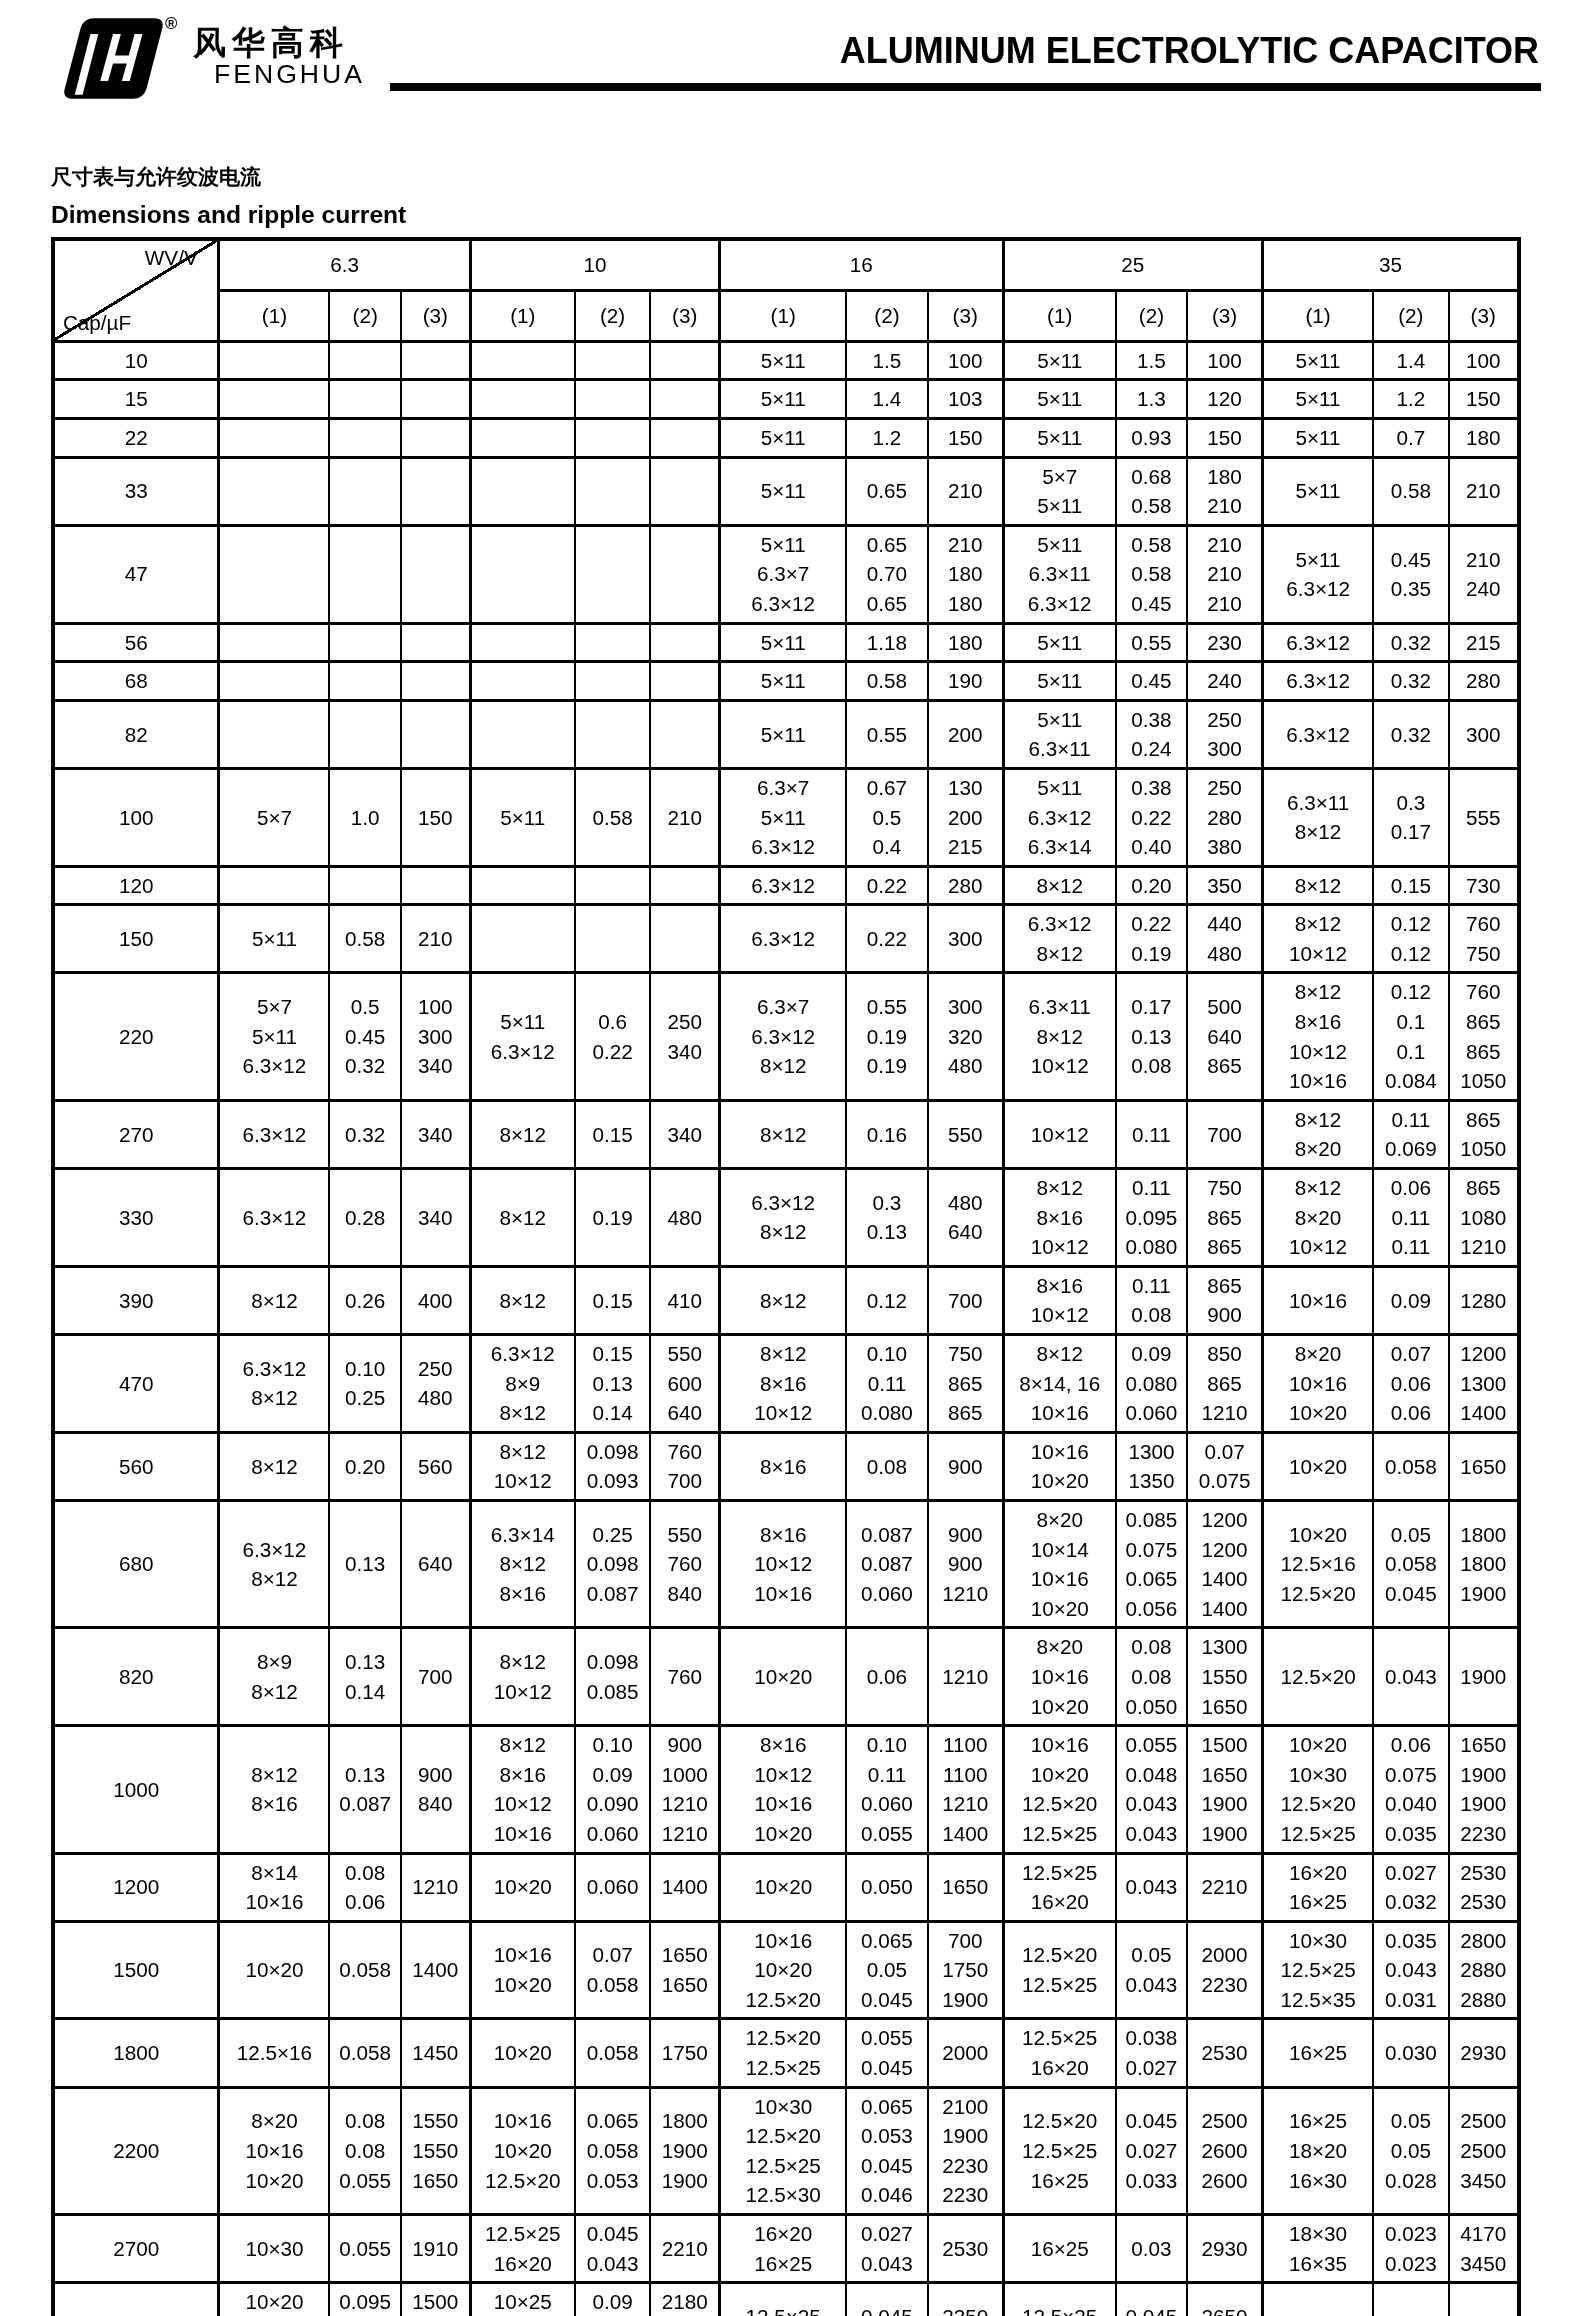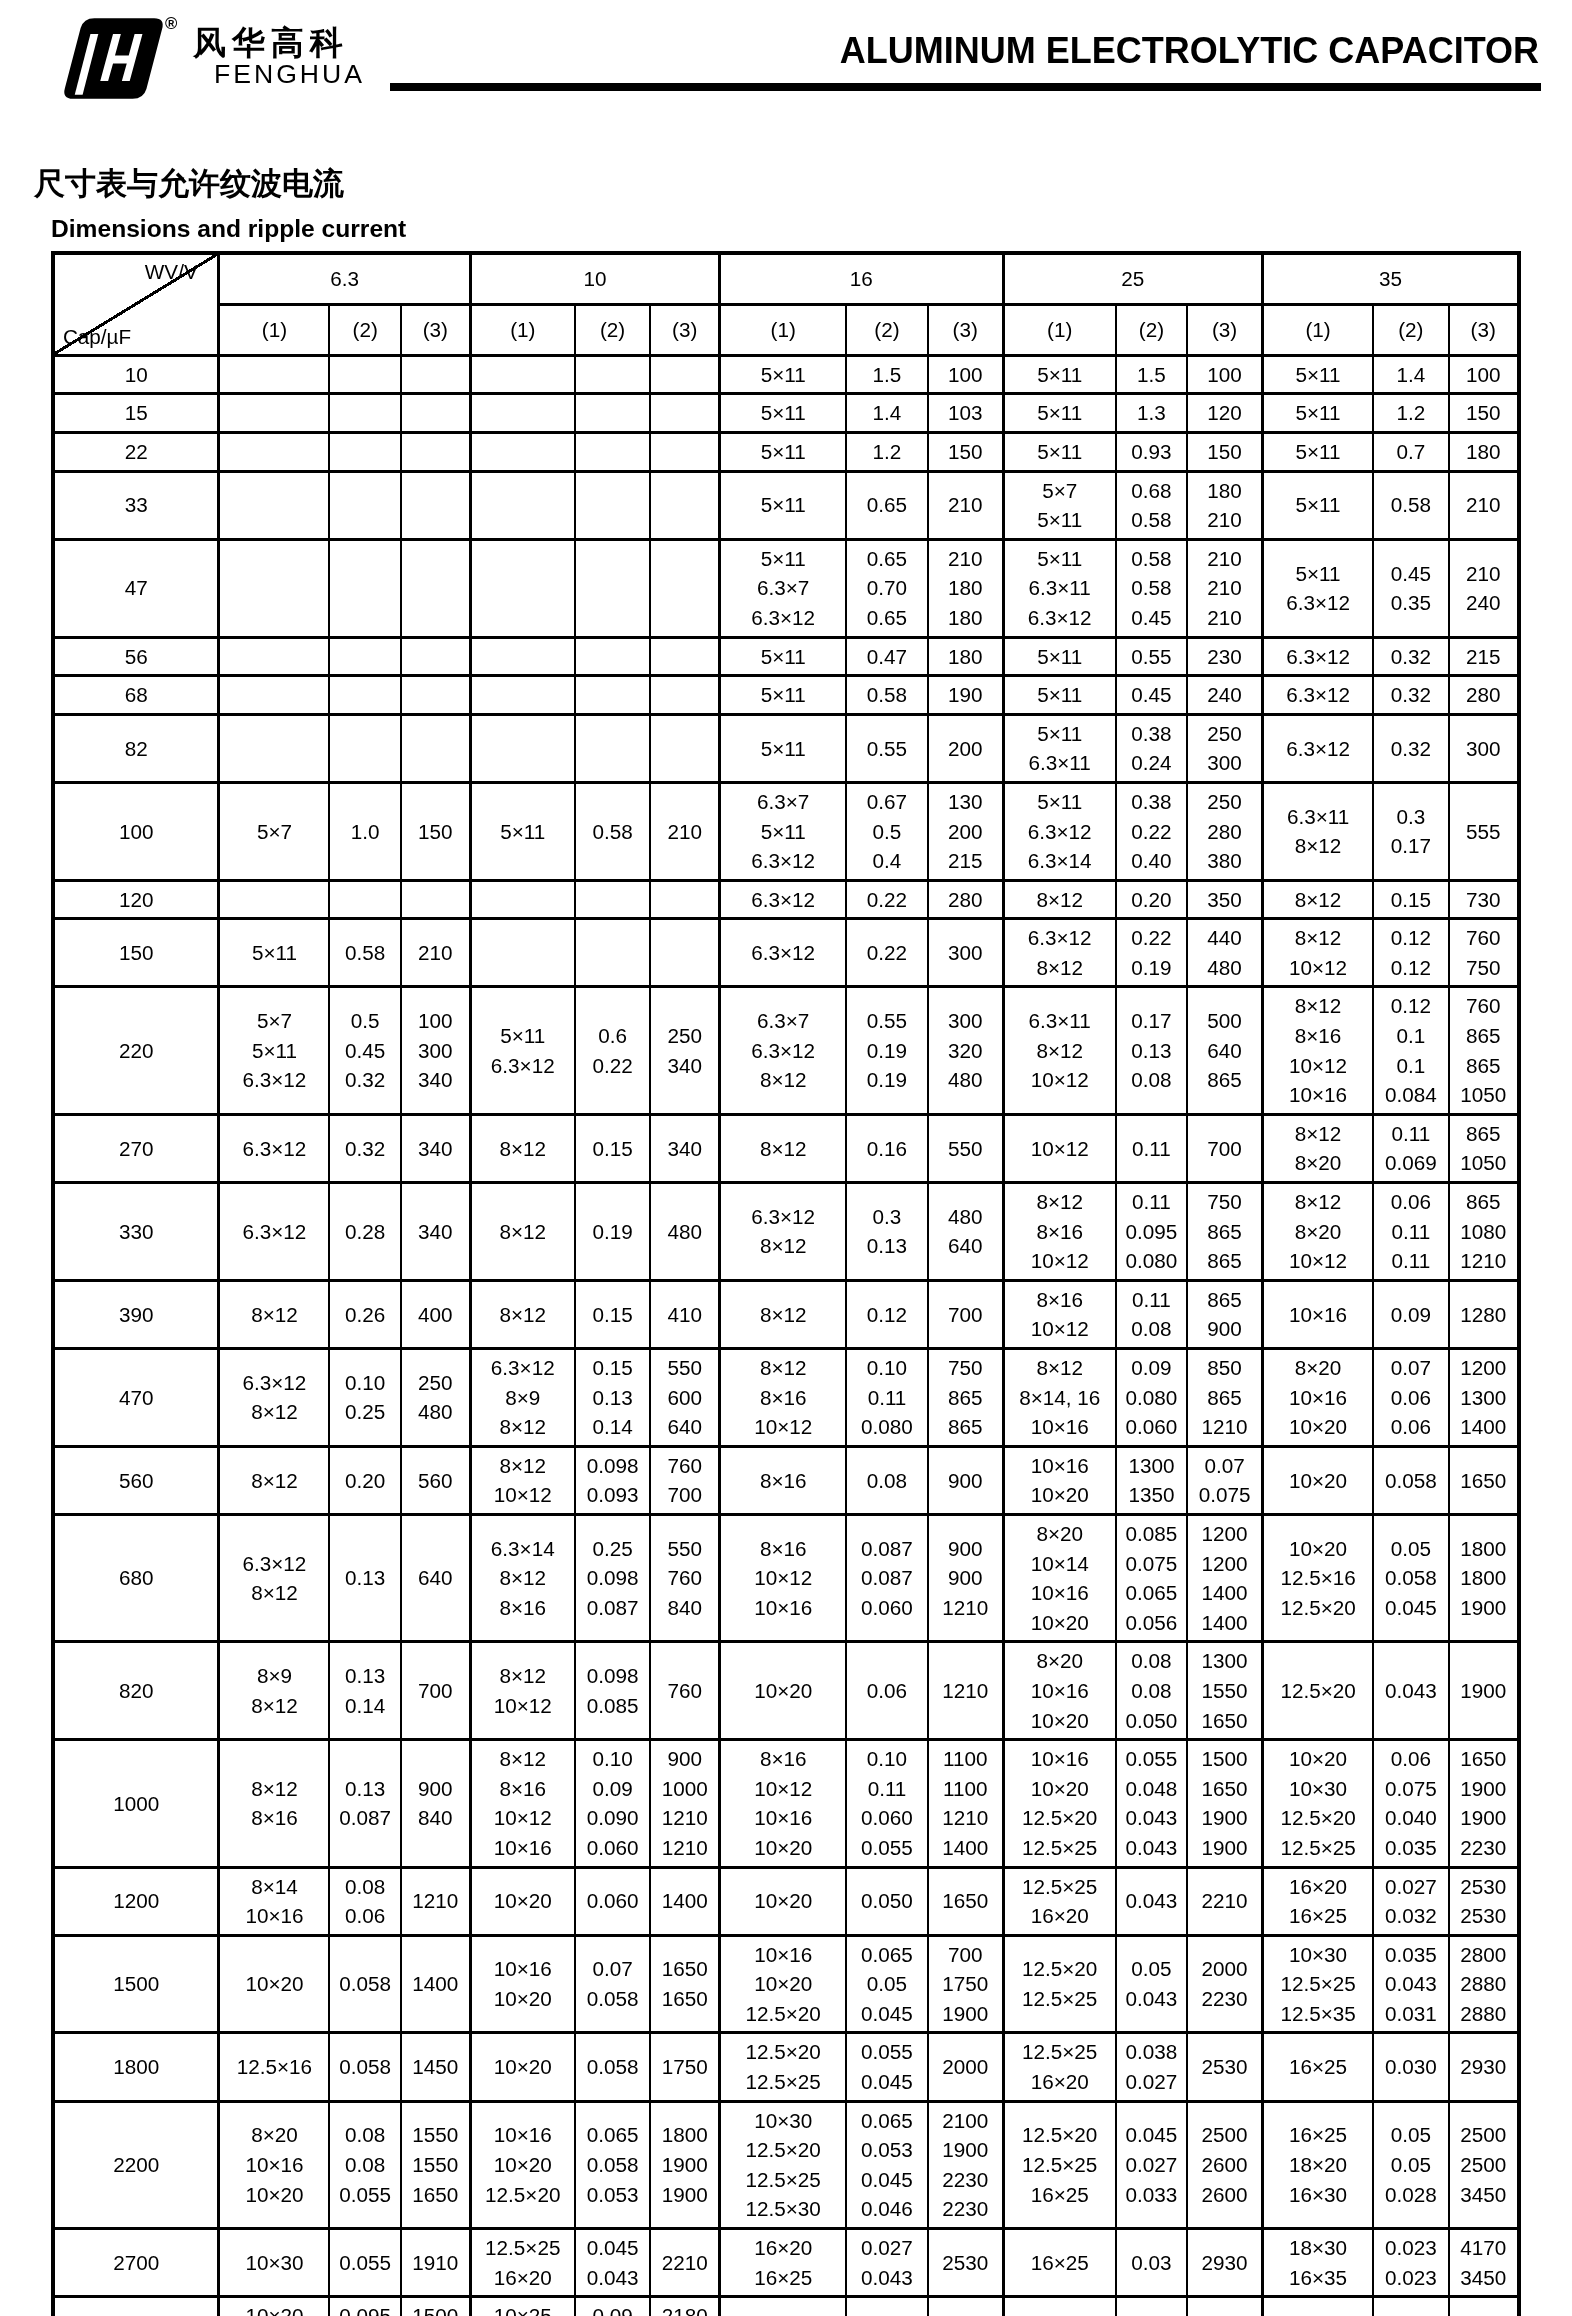--- a/index.html
+++ b/index.html
@@ -28,21 +28,21 @@
   .doc-title {
     position: absolute; right: 33px; top: 29.6px;
     font-size: 36px; font-weight: bold; letter-spacing: 0px; margin-left: 16px;
   }
   .title-rule {
     position: absolute; left: 390px; right: 31.5px; top: 83px; height: 7.9px;
     background: #000;
   }
 
   
-  .sec-cn { margin: 35px 0 0 34px; font-size: 31px; font-weight: bold; }
+  .sec-cn { margin: 35px 0 0 51px; font-size: 21px; font-weight: bold; }
   .sec-en { margin: 9.9px 0 7.9px 51px; font-size: 24.6px; font-weight: bold; }
 
   
   table.dim {
     border-collapse: collapse; table-layout: fixed;
     width: 1470px; margin-left: 51px;
     border: 4.9px solid #000;
   }
   .dim th, .dim td {
     border: 2px solid #000;
@@ -247,21 +247,21 @@
       </tr>
       <tr>
         <td>56</td>
         <td class="group-start"></td>
         <td></td>
         <td></td>
         <td class="group-start"></td>
         <td></td>
         <td></td>
         <td class="group-start">5×11</td>
-        <td>0.47</td>
+        <td>1.18</td>
         <td>180</td>
         <td class="group-start">5×11</td>
         <td>0.55</td>
         <td>230</td>
         <td class="group-start">6.3×12</td>
         <td>0.32</td>
         <td>215</td>
       </tr>
       <tr>
         <td>68</td>

